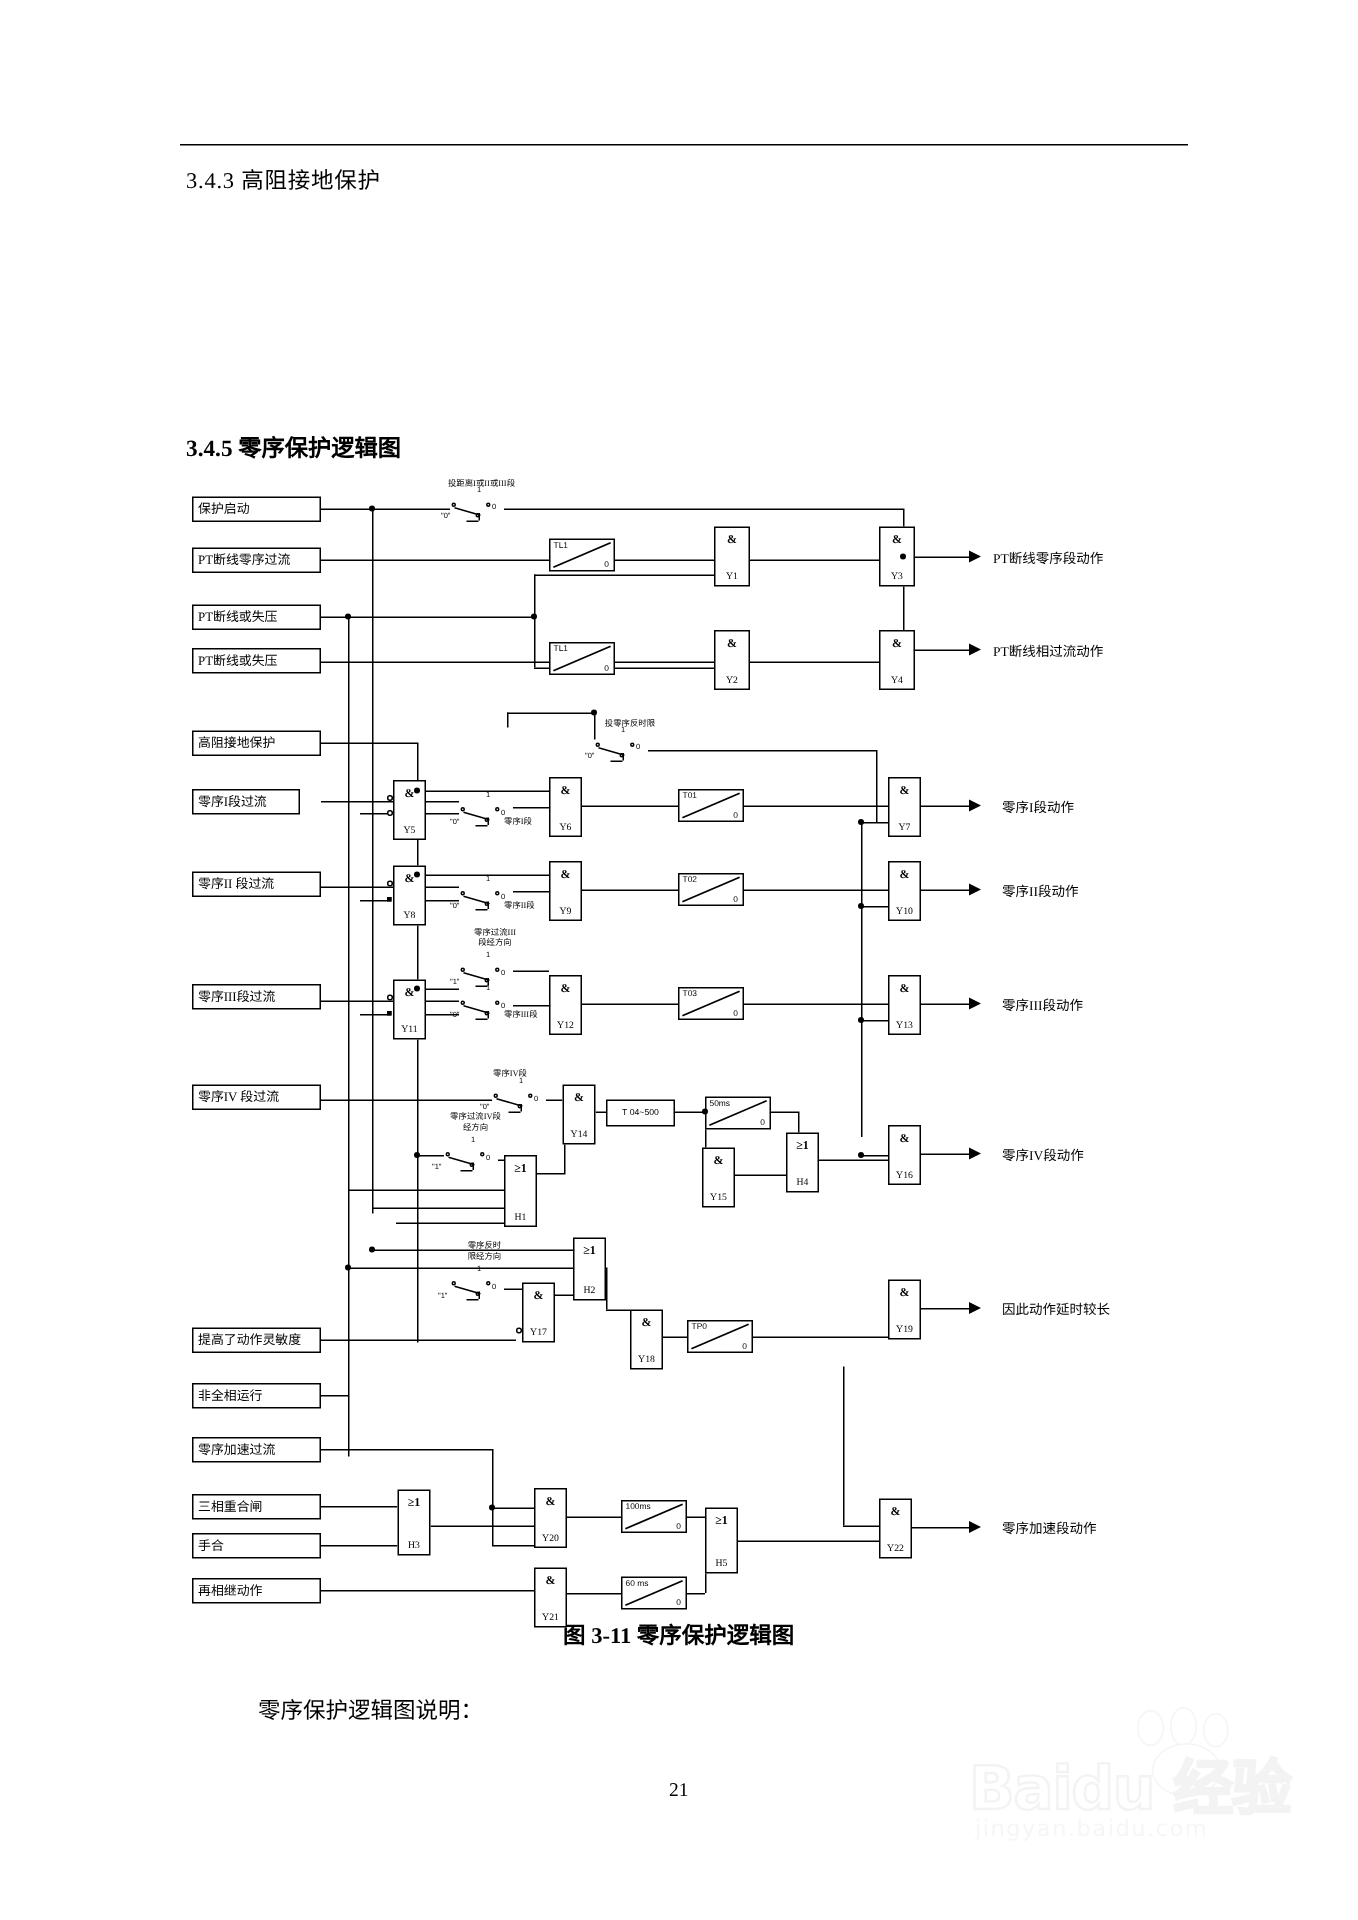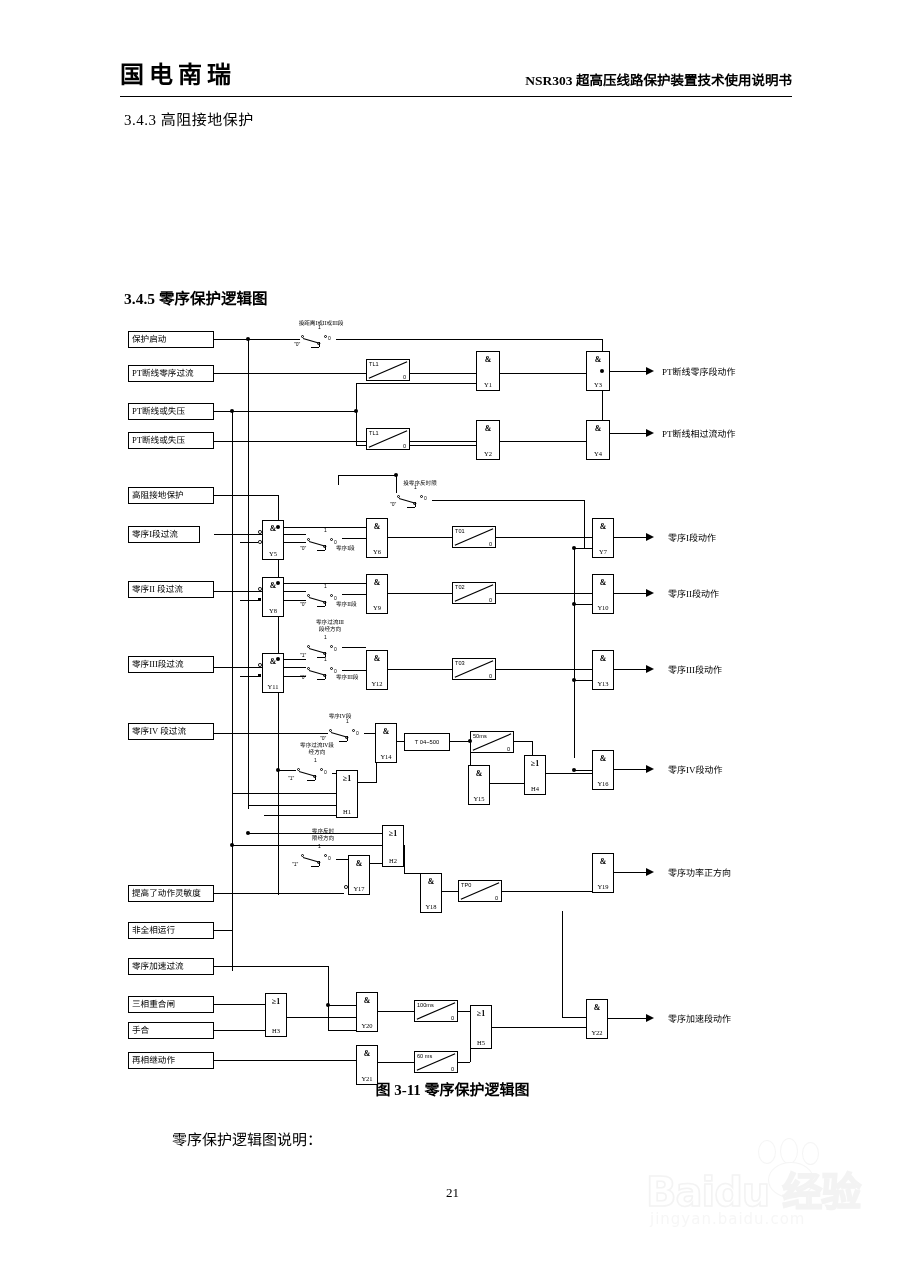--- a/index.html
+++ b/index.html
@@ -112,24 +112,20 @@
   .sw .stem{position:absolute;width:1px;background:#000;}
   
   .bub{width:3.6px;height:3.6px;border:1px solid #000;border-radius:50%;background:#fff;z-index:8;}
   .sq{width:3.4px;height:3.4px;border:1px solid #000;background:#000;z-index:8;}
 </style>
 </head>
 <body>
 
 <div class="page">
 
-  <div class="hdr">
-    <div class="hdr-logo">国电南瑞</div>
-    <div class="hdr-title">NSR303 超高压线路保护装置技术使用说明书</div>
-  </div>
   <div class="hdr-rule"></div>
 
   <div class="sec-h" id="sec343">3.4.3  高阻接地保护</div>
   <div class="sec-h" id="sec345">3.4.5  零序保护逻辑图</div>
 
   <div class="diagram">
 
     <div class="ibox" style="left:128px;top:16px;width:86px;">保护启动</div>
     <div class="ibox" style="left:128px;top:50px;width:86px;">PT断线零序过流</div>
     <div class="ibox" style="left:128px;top:88px;width:86px;">PT断线或失压</div>
@@ -602,21 +598,21 @@
     <div class="w" style="left:562px;top:702px;width:24px;"></div>
     <div class="w" style="left:608px;top:703px;width:38px;"></div>
     <div class="arrow" style="left:646px;top:699px;"></div>
 
     <div class="olabel" style="left:662px;top:50px;">PT断线零序段动作</div>
     <div class="olabel" style="left:662px;top:112px;">PT断线相过流动作</div>
     <div class="olabel" style="left:668px;top:216px;">零序I段动作</div>
     <div class="olabel" style="left:668px;top:272px;">零序II段动作</div>
     <div class="olabel" style="left:668px;top:348px;">零序III段动作</div>
     <div class="olabel" style="left:668px;top:448px;">零序IV段动作</div>
-    <div class="olabel" style="left:668px;top:551px;">零序功率正方向</div>
+    <div class="olabel" style="left:668px;top:551px;">因此动作延时较长</div>
     <div class="olabel" style="left:668px;top:697px;">零序加速段动作</div>
 
   </div>
 
   <div class="caption">图 3-11  零序保护逻辑图</div>
   <div class="note">零序保护逻辑图说明：</div>
   <div class="pageno">21</div>
 
   <div class="wm">
     <div class="paw" style="left:118px;top:2px;width:16px;height:22px;"></div>

